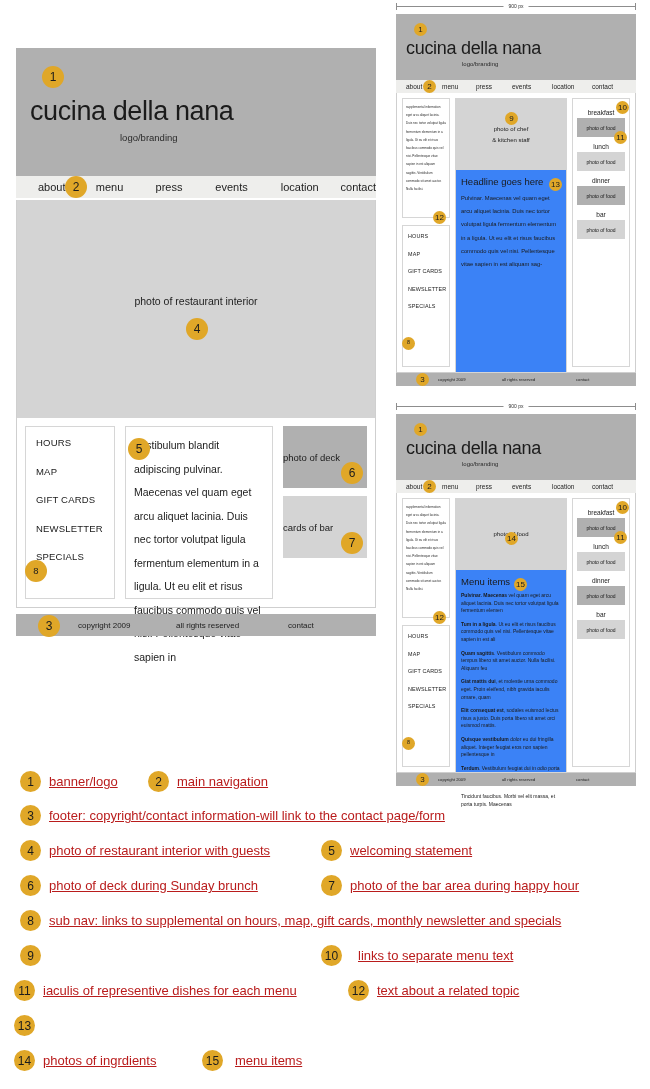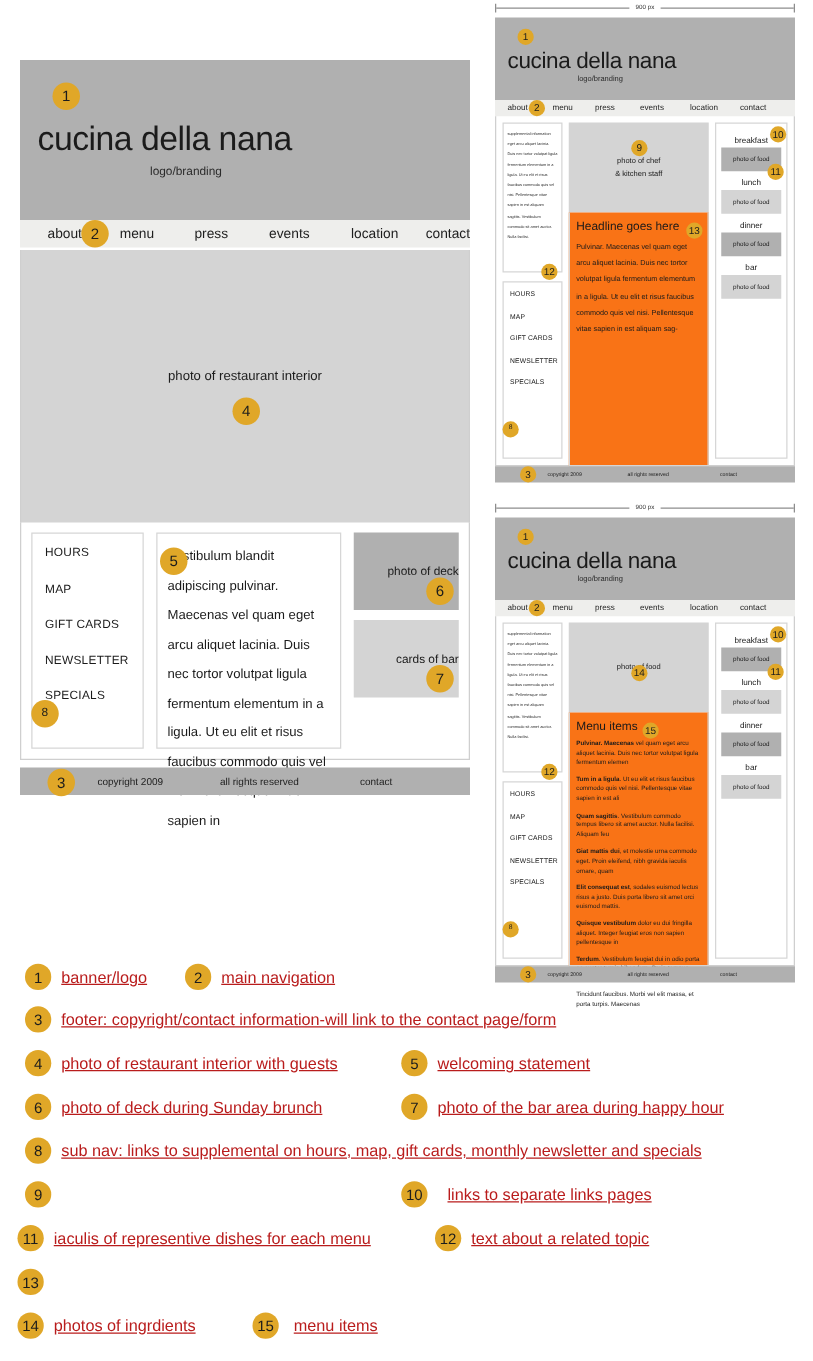--- a/index.html
+++ b/index.html
@@ -83,21 +83,21 @@
   }
   #wf1 .subnav div { font-size: 9.5px; letter-spacing: .2px; margin-bottom: 17.5px; }
   #wf1 .body-col {
     flex: 1; border: 1px solid #d6d6d6; background: #fff;
     padding: 7px 8px 0 8px; position: relative;
   }
   #wf1 .body-col p { font-size: 10.5px; line-height: 23.5px; color: #1b1b1b; }
   #wf1 .side-col { width: 84px; display: flex; flex-direction: column; gap: 8px; }
   #wf1 .side-col .ph {
     height: 62px; position: relative;
-    display: flex; align-items: center; justify-content: flex-end;
+    display: flex; align-items: center; justify-content: flex-start;
     font-size: 9.5px;
   }
   #wf1 .footer {
     height: 22px; display: flex; align-items: center;
     margin-top: 6px; position: relative; font-size: 8px; color: #1d1d1d;
   }
   #wf1 .footer span:nth-child(1){ position:absolute; left: 62px; }
   #wf1 .footer span:nth-child(2){ position:absolute; left: 160px; }
   #wf1 .footer span:nth-child(3){ position:absolute; left: 272px; }
 
@@ -141,21 +141,21 @@
     padding: 7px 0 0 5px; position: relative; flex: 1;
   }
   .wfs .subnav2 div { font-size: 5.4px; letter-spacing: .15px; margin-bottom: 11.5px; }
   .wfs .col-mid { flex: 1; position: relative; }
   .wfs .mid-photo {
     height: 72px; position: relative;
     display: flex; align-items: center; justify-content: center;
     flex-direction: column; gap: 5px; font-size: 6px;
   }
   .wfs .mid-body {
-    border: 1px solid #d6d6d6; border-top: none; background: #f97316;
+    border: 1px solid #d6d6d6; border-top: none; background: #3b82f6;
     padding: 6px 5px 0 5px; position: relative;
   }
   .wfs .mid-head { font-size: 9.5px; margin-bottom: 5px; position: relative; }
   .wfs .mid-body p.loose { font-size: 5.8px; line-height: 13.2px; color: #1b1b1b; }
   .wfs .mid-body p.tight { font-size: 5px; line-height: 7.6px; color: #1b1b1b; margin-bottom: 6px; }
   .wfs .mid-body p.tight b { font-weight: bold; }
   .wfs .col-right {
     width: 58px; border: 1px solid #d6d6d6; background: #fff;
     padding: 4px 4px 0 4px; position: relative;
   }
@@ -484,21 +484,21 @@
     <div class="litem" style="left:20px; top:146px;">
       <span class="lnum">8</span>
       <span class="ltext">sub nav: links to supplemental on hours, map, gift cards, monthly newsletter and specials</span>
     </div>
 
     <div class="litem" style="left:20px; top:181px;">
       <span class="lnum">9</span>
     </div>
     <div class="litem" style="left:321px; top:181px;">
       <span class="lnum">10</span>
-      <span class="ltext" style="margin-left:8px;">links to separate links pages</span>
+      <span class="ltext" style="margin-left:8px;">links to separate menu text</span>
     </div>
 
     <div class="litem" style="left:14px; top:216px;">
       <span class="lnum">11</span>
       <span class="ltext">iaculis of representive dishes for each menu</span>
     </div>
     <div class="litem" style="left:348px; top:216px;">
       <span class="lnum">12</span>
       <span class="ltext">text about  a related topic</span>
     </div>

